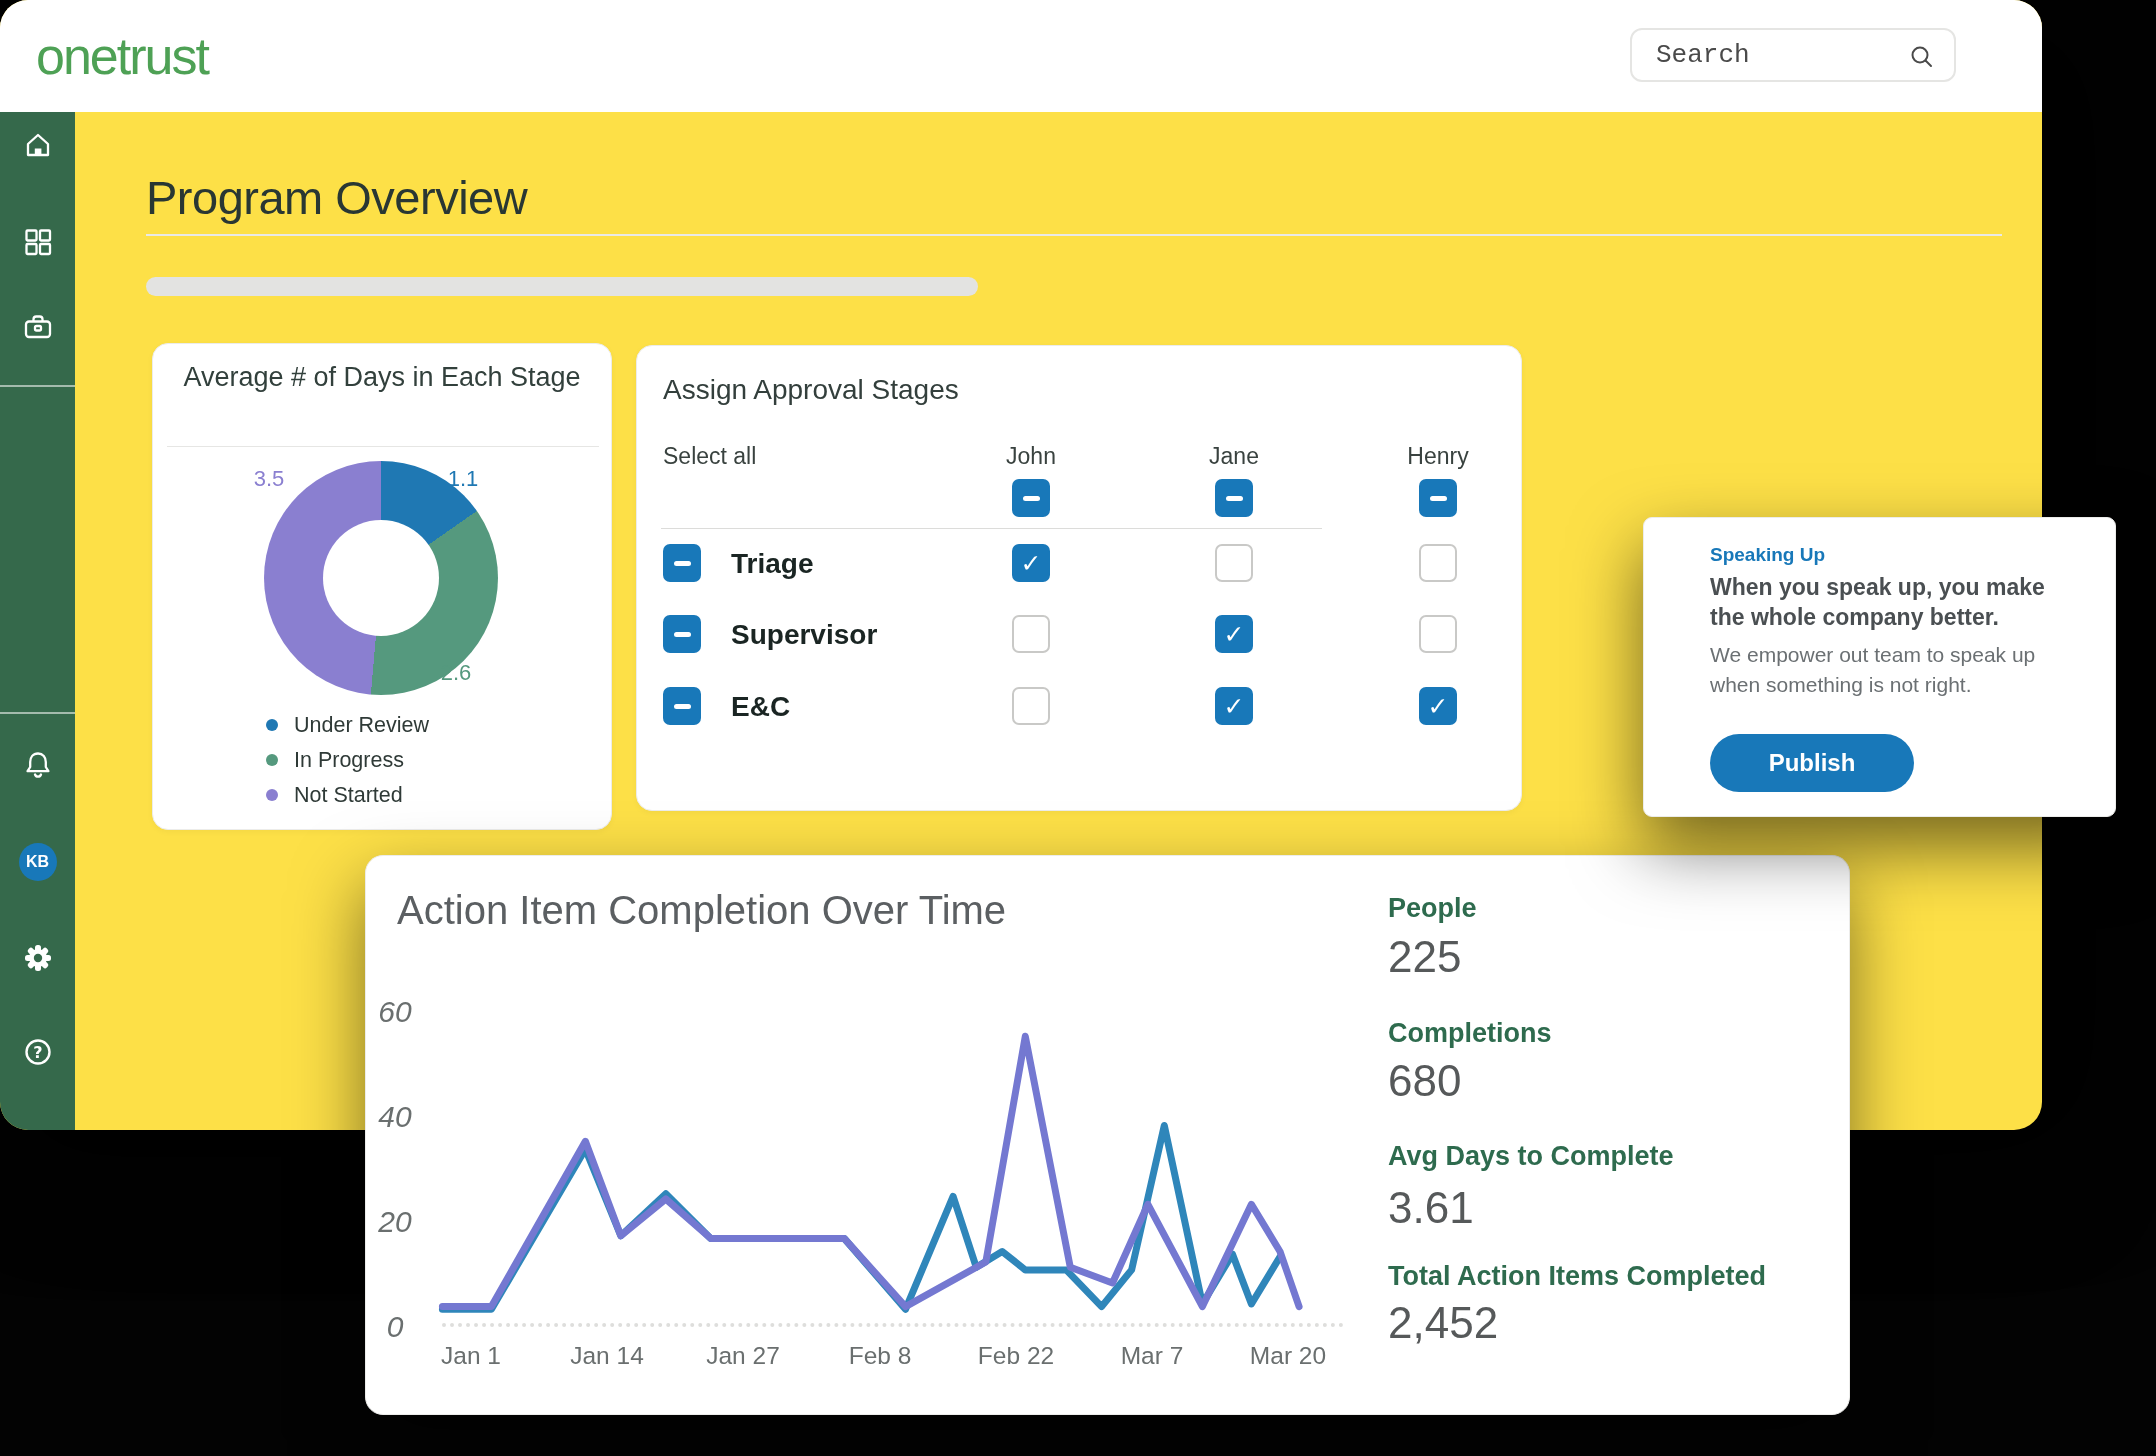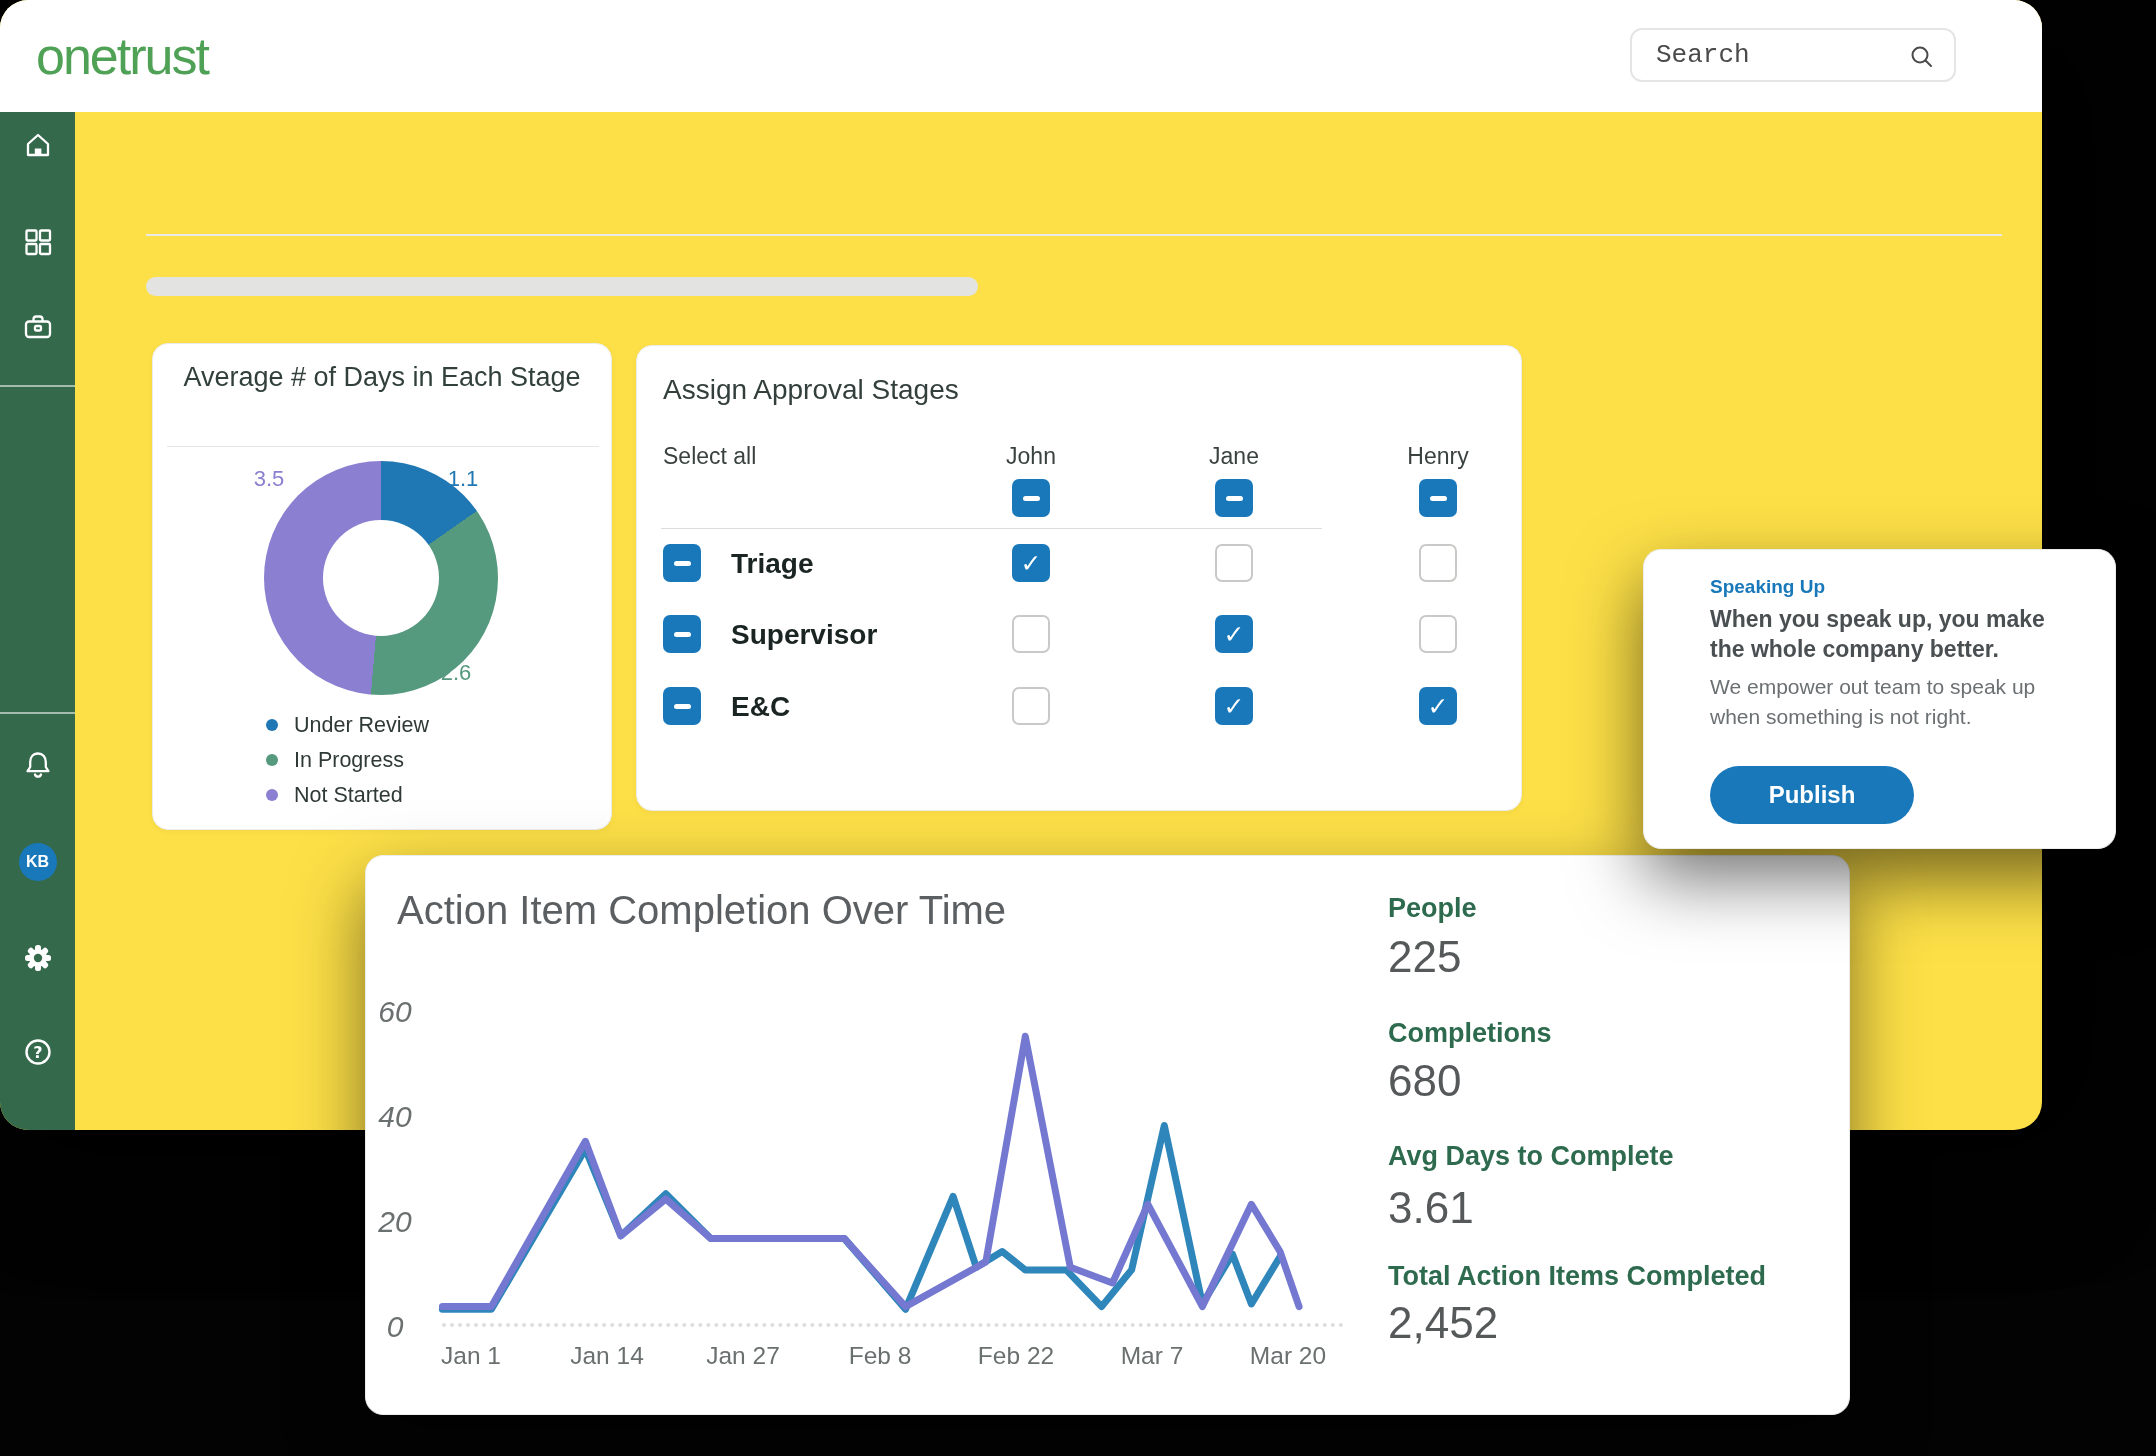--- a/index.html
+++ b/index.html
@@ -59,21 +59,21 @@
   .title-divider{position:absolute;left:146px;top:234px;width:1856px;height:2px;background:#E9E9E7;}
   .loading-bar{position:absolute;left:146px;top:277px;width:832px;height:19px;border-radius:10px;background:#E3E3E1;}
 
   
   .card{
     position:absolute;background:#fff;border:1px solid #ECECEA;border-radius:16px;
     box-sizing:border-box;box-shadow:0 2px 6px rgba(0,0,0,.04);
   }
   .card-donut{left:152px;top:343px;width:460px;height:487px;}
   .card-approval{left:636px;top:345px;width:886px;height:466px;}
-  .card-speaking{left:1643px;top:549px;width:473px;height:300px;border-radius:18px;z-index:30;
+  .card-speaking{left:1643px;top:517px;width:473px;height:300px;border-radius:9px;z-index:30;
     box-shadow:0 30px 70px rgba(0,0,0,.55);}
   .card-action{left:365px;top:855px;width:1485px;height:560px;border-radius:18px;z-index:20;
     box-shadow:0 30px 70px rgba(0,0,0,.5);}
 
   
   .donut-title{position:absolute;top:16px;left:0;width:100%;text-align:center;
     font-size:27px;line-height:34px;color:#32403C;}
   .donut-divider{position:absolute;top:102px;left:14px;width:432px;height:1px;background:#E6E6E4;}
   .donut{position:absolute;left:111px;top:117px;width:234px;height:234px;border-radius:50%;}
   .donut-hole{position:absolute;left:170px;top:176px;width:116px;height:116px;border-radius:50%;background:#fff;}
@@ -183,20 +183,21 @@
       </svg>
     </span>
     <span class="side-icon" style="top:923px">
       <svg width="34" height="34" viewBox="0 0 34 34">
         <circle cx="17" cy="17" r="11.5" fill="none" stroke="#fff" stroke-width="2.4"></circle>
         <text x="17" y="23" text-anchor="middle" fill="#fff" font-size="16" font-weight="bold" font-family="'DejaVu Sans', sans-serif">?</text>
       </svg>
     </span>
   </div>
 
+  <div class="page-title">Program Overview</div>
   <div class="title-divider"></div>
   <div class="loading-bar"></div>
 
   <div class="card card-donut">
     <div class="donut-title">Average # of Days in Each Stage</div>
     <div class="donut-divider"></div>
     <div class="donut" style="background: conic-gradient(rgb(31, 120, 179) 0deg, rgb(31, 120, 179) 55deg, rgb(85, 153, 126) 55deg, rgb(85, 153, 126) 185deg, rgb(138, 127, 208) 185deg, rgb(138, 127, 208) 360deg);"></div>
     <div class="donut-hole"></div>
     <span class="donut-val" style="left: 86px; top: 122px; color: rgb(138, 127, 208);">3.5</span>
     <span class="donut-val" style="left: 280px; top: 122px; color: rgb(31, 120, 179);">1.1</span>

